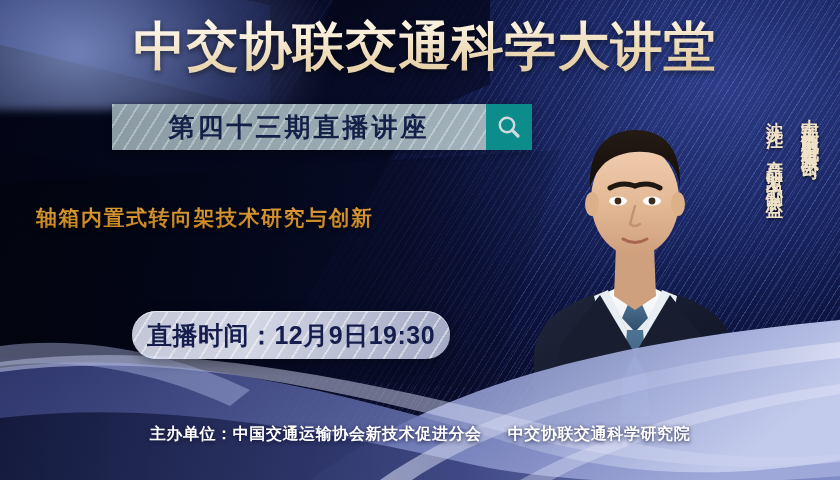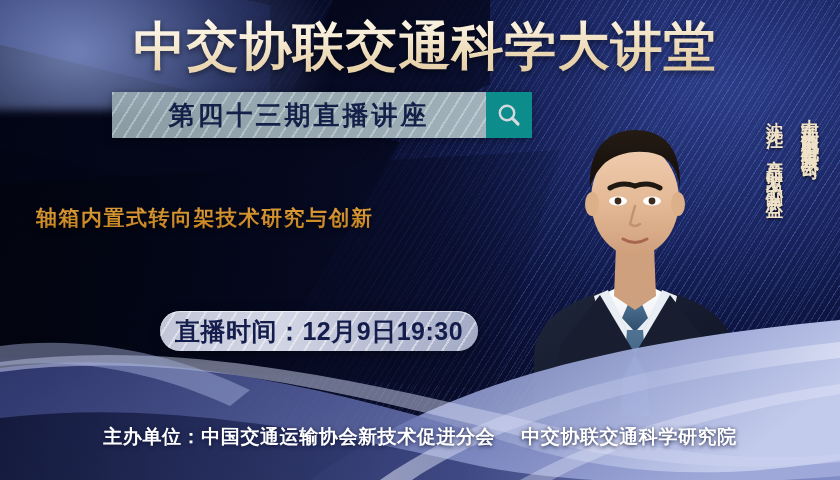--- a/index.html
+++ b/index.html
@@ -126,21 +126,21 @@
     color: transparent;
     -webkit-text-fill-color: transparent;
     text-shadow: none;
     filter: drop-shadow(0 2px 3px rgba(0,0,0,0.55));
   }
 
   
   .subtitle-bar {
     position: absolute;
     left: 112px;
-    top: 92px;
+    top: 104px;
     width: 420px;
     height: 46px;
     display: flex;
     align-items: stretch;
     box-shadow: 0 2px 8px rgba(0,0,0,0.35);
   }
   .subtitle-body {
     position: relative;
     flex: 1;
     display: flex;
@@ -194,24 +194,24 @@
     background: linear-gradient(180deg, #e3a640 0%, #cf8d2a 55%, #b9781d 100%);
     -webkit-background-clip: text;
     background-clip: text;
     -webkit-text-fill-color: transparent;
     filter: drop-shadow(0 2px 2px rgba(0,0,0,0.6));
   }
 
   
   .time-badge {
     position: absolute;
-    left: 160px;
+    left: 132px;
     top: 311px;
     width: 318px;
-    height: 40px;
+    height: 48px;
     border-radius: 24px;
     display: flex;
     align-items: center;
     justify-content: center;
     overflow: hidden;
     background: linear-gradient(105deg, rgba(214,218,236,0.90) 0%, rgba(226,229,243,0.93) 38%, rgba(205,211,232,0.88) 72%, rgba(188,196,222,0.85) 100%);
     box-shadow: 0 3px 12px rgba(0,0,0,0.35), inset 0 1px 0 rgba(255,255,255,0.6);
   }
   .time-badge::after {
     content: "";
@@ -259,21 +259,21 @@
     letter-spacing: 5px;
   }
 
   
   .footer {
     position: absolute;
     left: 0;
     right: 0;
     top: 424px;
     text-align: center;
-    font-size: 19px;
+    font-size: 16px;
     font-weight: 700;
     letter-spacing: 0.6px;
     color: #ffffff;
     text-shadow: 0 1px 4px rgba(10,16,50,0.9);
   }
   .footer .gap { display: inline-block; width: 26px; }
 </style>
 </head>
 <body>
 

